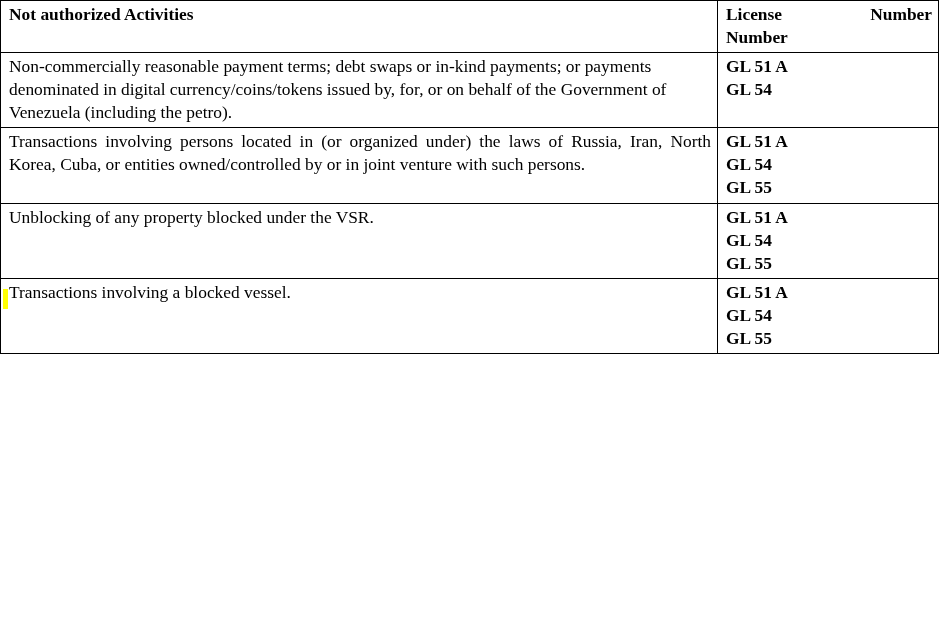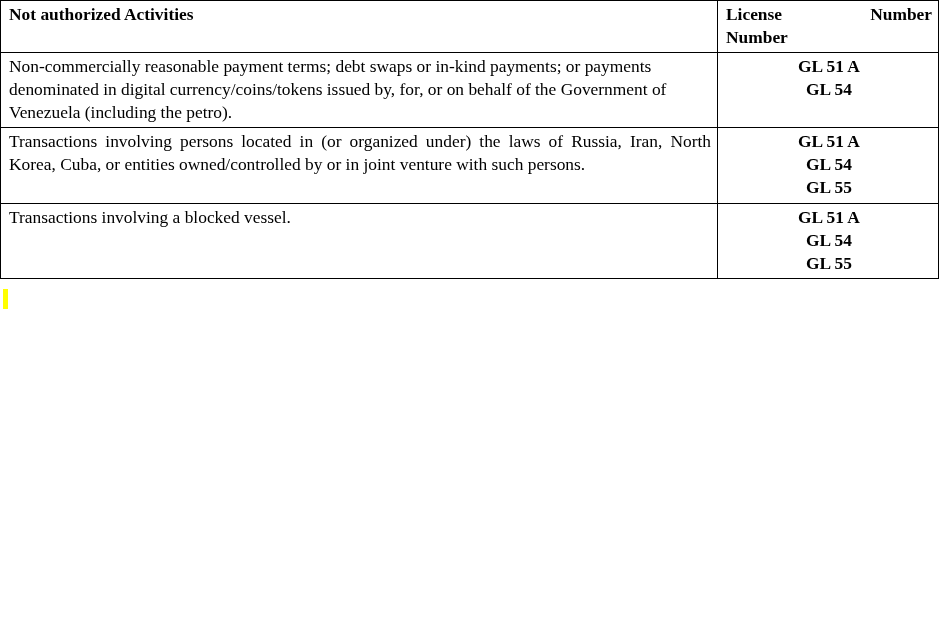--- a/index.html
+++ b/index.html
@@ -68,21 +68,20 @@
     hyphens: none;
   }
 
   
   .gl {
     font-weight: bold;
     white-space: nowrap;
   }
   .gl .gl-line {
     display: block;
-    text-align: center;
   }
 
   
   #left-highlight-mark {
     position: absolute;
     left: 3px;
     top: 289px;
     width: 5px;
     height: 20px;
     background: #ffff00;
@@ -117,20 +116,28 @@
       </tr>
       <tr>
         <td class="activity justified">Transactions involving persons located in (or organized under) the laws of Russia, Iran, North Korea, Cuba, or entities owned/controlled by or in joint venture with such persons.</td>
         <td class="gl">
           <span class="gl-line">GL 51 A</span>
           <span class="gl-line">GL 54</span>
           <span class="gl-line">GL 55</span>
         </td>
       </tr>
       <tr>
+        <td class="activity">Unblocking of any property blocked under the VSR.</td>
+        <td class="gl">
+          <span class="gl-line">GL 51 A</span>
+          <span class="gl-line">GL 54</span>
+          <span class="gl-line">GL 55</span>
+        </td>
+      </tr>
+      <tr>
         <td class="activity">Transactions involving a blocked vessel.</td>
         <td class="gl">
           <span class="gl-line">GL 51 A</span>
           <span class="gl-line">GL 54</span>
           <span class="gl-line">GL 55</span>
         </td>
       </tr>
     </tbody>
 </table>
 

